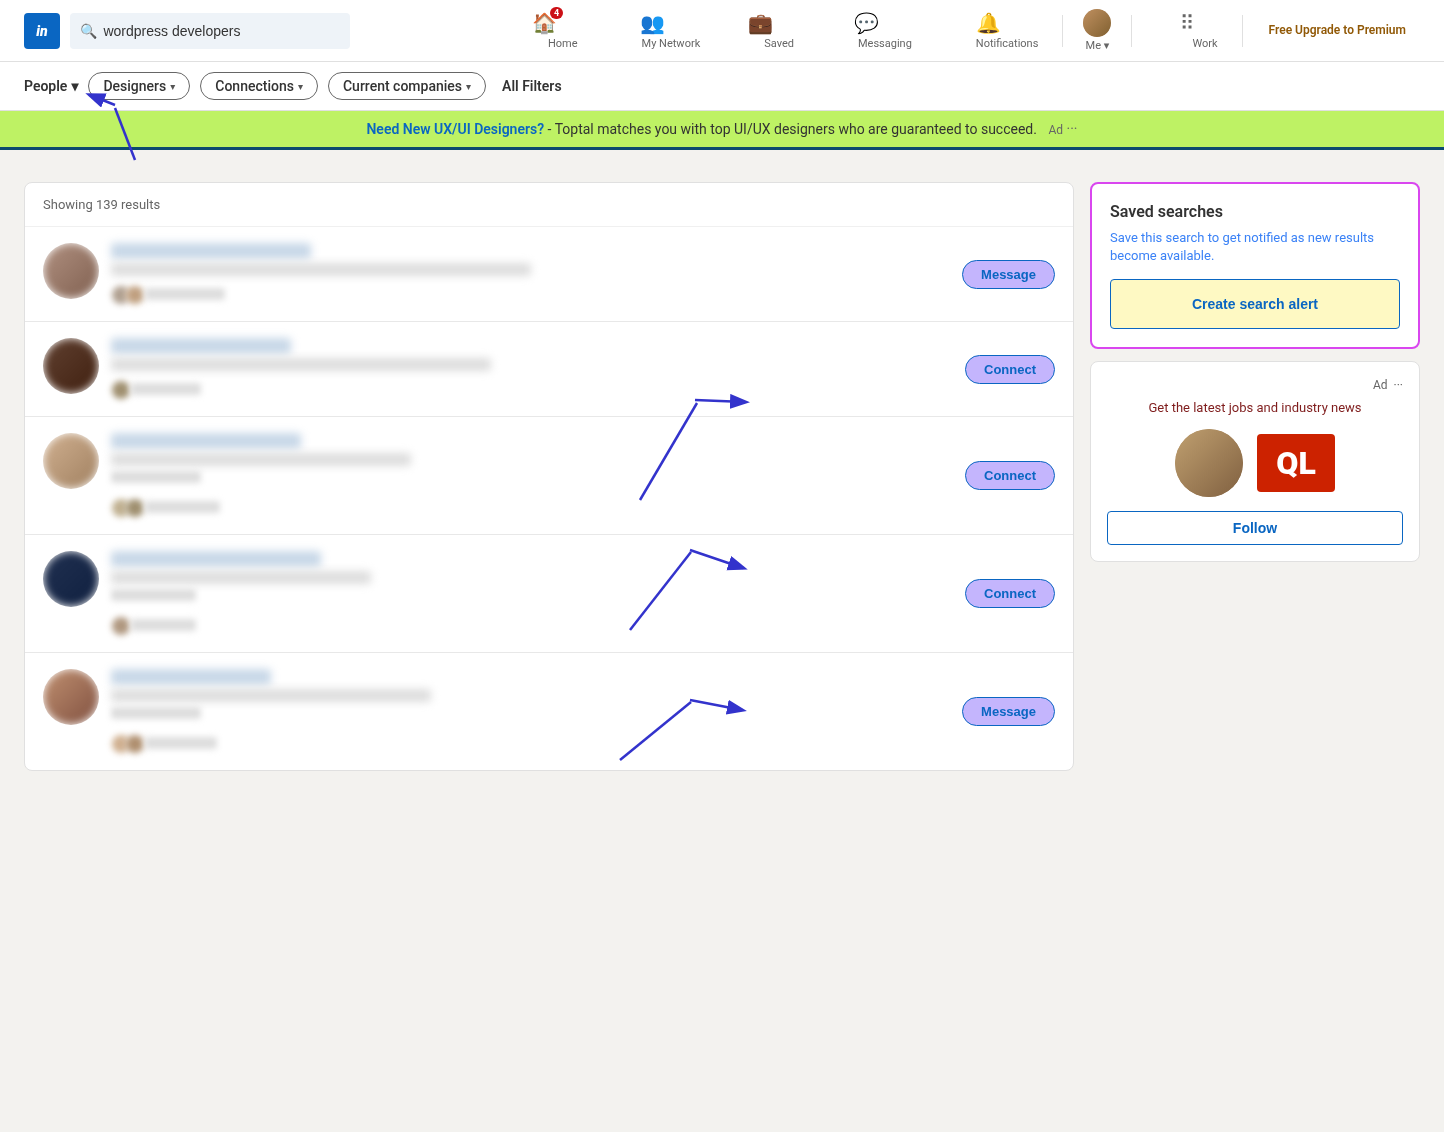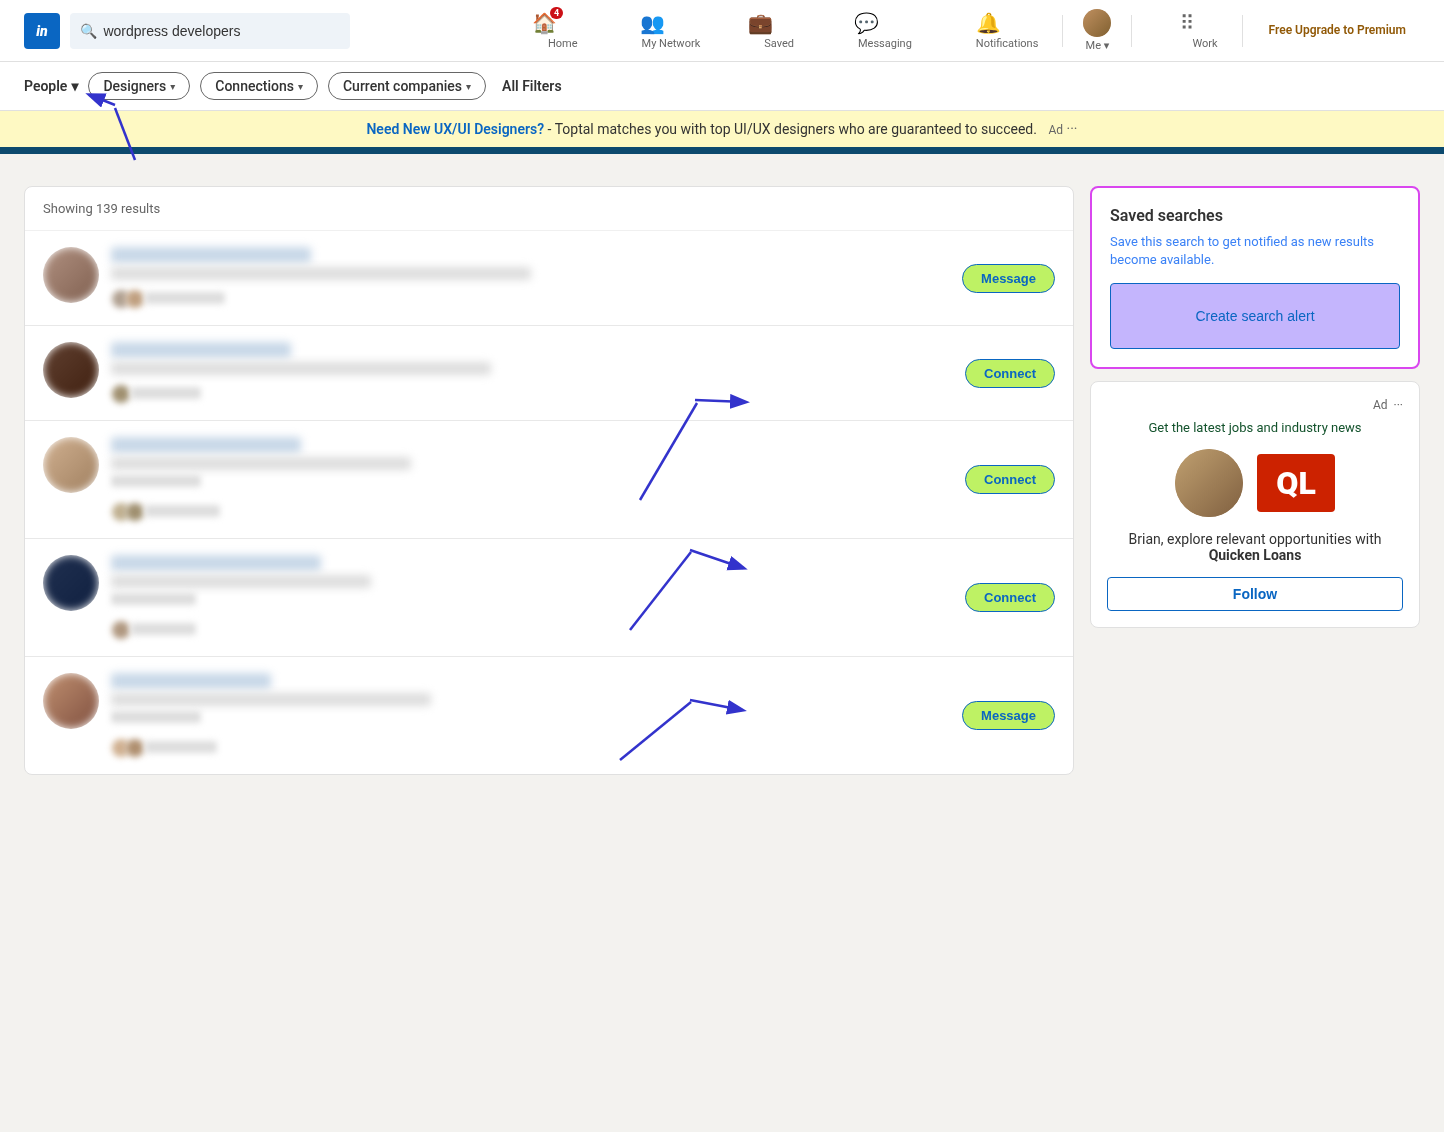--- a/index.html
+++ b/index.html
@@ -78,22 +78,22 @@
       border: 1px solid #666; border-radius: 20px;
       padding: 5px 14px; font-size: 14px; color: #333;
       background: #fff; cursor: pointer; font-weight: 500;
     }
     .filter-chip .arrow { font-size: 10px; color: #555; }
     .filter-people { font-size: 14px; font-weight: 600; color: #333; display: flex; align-items: center; gap: 4px; cursor: pointer; }
     .all-filters { font-size: 14px; color: #333; font-weight: 600; margin-left: 6px; cursor: pointer; }
 
     
     .ad-banner {
-      background: #fef9c3;
-      border-bottom: 7px solid #0c4a6e;
+      background: #bef264;
+      border-bottom: 3px solid #0c4a6e;
       padding: 10px 24px;
       text-align: center;
       font-size: 14px; color: #333;
     }
     .ad-banner a { color: #0a66c2; font-weight: 600; text-decoration: none; }
     .ad-banner .ad-label { color: #666; font-size: 12px; margin-left: 8px; }
     .ad-dots { color: #666; cursor: pointer; }
 
     
     .main-content { display: flex; gap: 0; max-width: 1444px; margin: 16px auto; padding: 16px 24px; gap: 16px; }
@@ -111,50 +111,50 @@
     .result-item:last-child { border-bottom: none; }
     .result-avatar { width: 56px; height: 56px; border-radius: 50%; flex-shrink: 0; overflow: hidden; }
     .result-info { flex: 1; }
     .result-name-blur { height: 16px; background: #c8d8e8; border-radius: 3px; width: 200px; margin-bottom: 4px; filter: blur(4px); }
     .result-title-blur { height: 13px; background: #ddd; border-radius: 3px; width: 350px; margin-bottom: 4px; filter: blur(4px); }
     .result-mutual { display: flex; align-items: center; gap: 6px; margin-top: 4px; }
     .mutual-avatars { display: flex; }
     .mutual-avatar { width: 20px; height: 20px; border-radius: 50%; background: #b0a090; border: 1px solid #fff; margin-right: -6px; filter: blur(3px); }
     .result-action { margin-left: auto; flex-shrink: 0; align-self: center; }
     .btn-connect, .btn-message {
-      border: 1px solid #0a66c2; background: #bef264; color: #0a66c2;
+      border: 1px solid #0a66c2; background: #c4b5fd; color: #0a66c2;
       padding: 6px 18px; border-radius: 20px; font-size: 13px; font-weight: 600;
       cursor: pointer;
     }
 
     
     .sidebar { width: 330px; flex-shrink: 0; display: flex; flex-direction: column; gap: 12px; }
     .saved-searches-card {
       background: #fff;
       border: 2px solid #d946ef;
       border-radius: 8px;
       padding: 18px 18px;
     }
     .card-title { font-size: 16px; font-weight: 600; color: #333; margin-bottom: 8px; }
     .card-desc { font-size: 13px; color: #3b82f6; margin-bottom: 14px; line-height: 1.4; }
     .btn-create-alert {
-      width: 100%; border: 1px solid #0a66c2; background: #c4b5fd; color: #0a66c2;
-      padding: 24px; border-radius: 4px; font-size: 14px; font-weight: 400;
+      width: 100%; border: 1px solid #0a66c2; background: #fef9c3; color: #0a66c2;
+      padding: 16px; border-radius: 4px; font-size: 14px; font-weight: 700;
       cursor: pointer;
     }
 
     .ad-card {
       background: #fff;
       border: 1px solid #e0e0e0;
       border-radius: 8px;
       padding: 16px;
       position: relative;
     }
     .ad-card-header { display: flex; justify-content: flex-end; align-items: center; font-size: 12px; color: #666; margin-bottom: 8px; gap: 6px; }
-    .ad-card-desc { font-size: 13px; color: #14532d; text-align: center; margin-bottom: 14px; }
+    .ad-card-desc { font-size: 13px; color: #7f1d1d; text-align: center; margin-bottom: 14px; }
     .ad-logos { display: flex; align-items: center; justify-content: center; gap: 14px; margin-bottom: 14px; }
     .person-logo { width: 68px; height: 68px; border-radius: 50%; background: linear-gradient(135deg, #c0a070, #806040); overflow: hidden; }
     .company-logo { width: 78px; height: 58px; background: #cc2200; border-radius: 4px; display: flex; align-items: center; justify-content: center; color: #fff; font-size: 32px; font-weight: 900; }
     .ad-card-company { font-size: 14px; color: #333; text-align: center; margin-bottom: 14px; }
     .ad-card-company strong { font-weight: 700; }
     .btn-follow {
       width: 100%; border: 1px solid #0a66c2; background: #fff; color: #0a66c2;
       padding: 8px; border-radius: 4px; font-size: 14px; font-weight: 600;
       cursor: pointer;
     }
@@ -393,23 +393,20 @@
       </div>
       <div class="ad-card-desc">Get the latest jobs and industry news</div>
       <div class="ad-logos">
         <div class="person-logo">
           <div style="width:100%;height:100%;background:linear-gradient(135deg,#c0a070,#806040);border-radius:50%;"></div>
         </div>
         <div class="company-logo">
           <span>QL</span>
         </div>
       </div>
-      <div class="ad-card-company">
-        <span>Brian, explore relevant opportunities with</span> <strong>Quicken Loans</strong>
-      </div>
       <button class="btn-follow">Follow</button>
     </div>
 
   </div>
 </div>
 
 <svg class="arrows-overlay" viewBox="0 0 1444 1132" xmlns="http://www.w3.org/2000/svg">
 
   <defs>
     <marker id="arrowhead" markerWidth="8" markerHeight="8" refX="6" refY="3" orient="auto">

